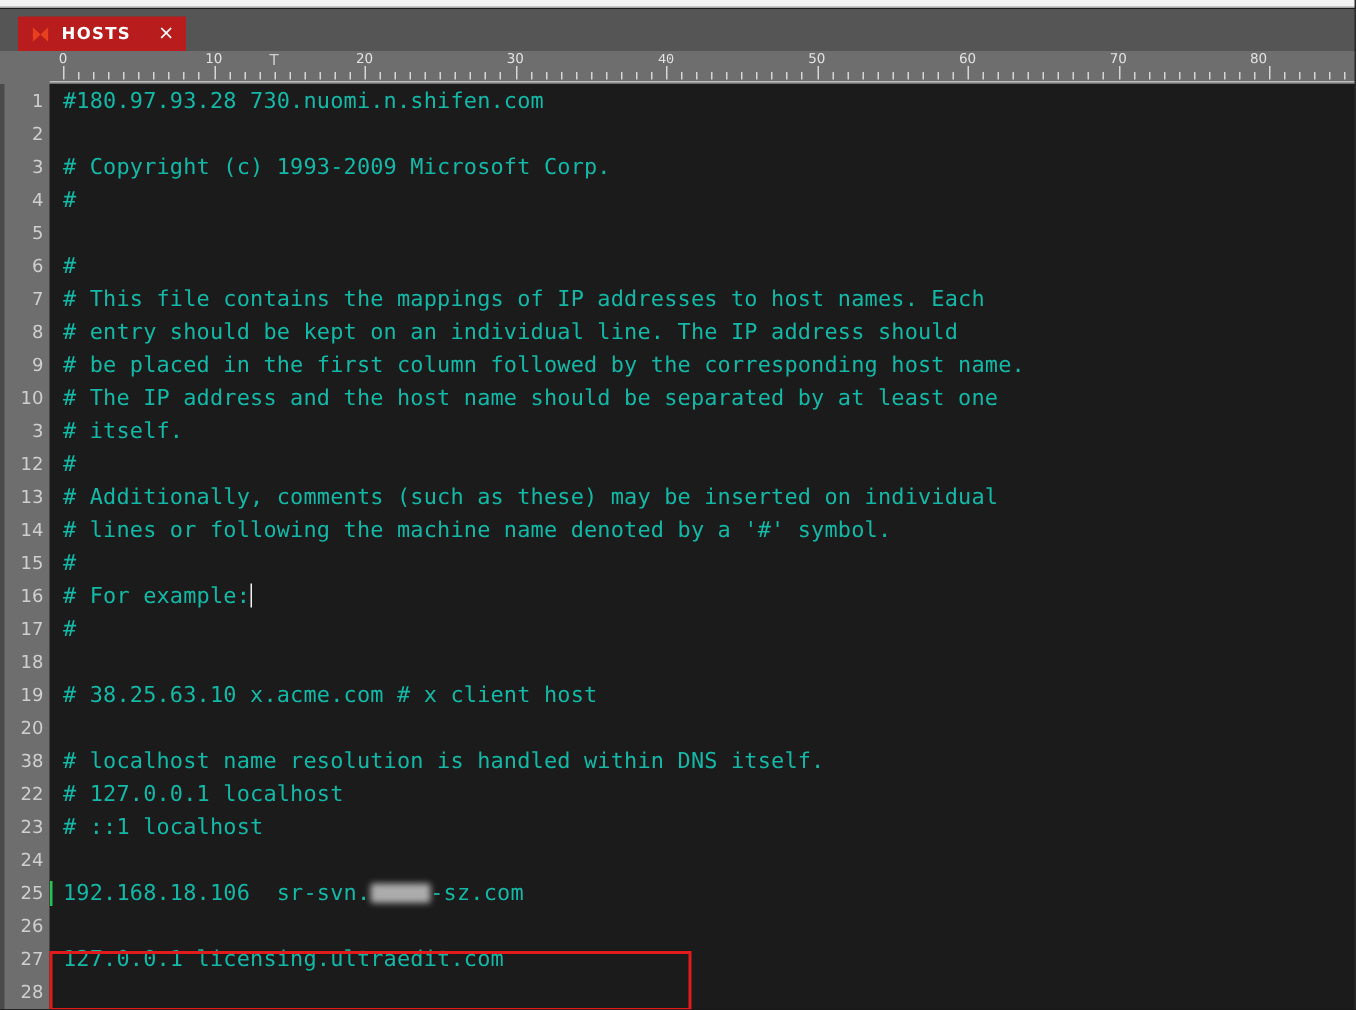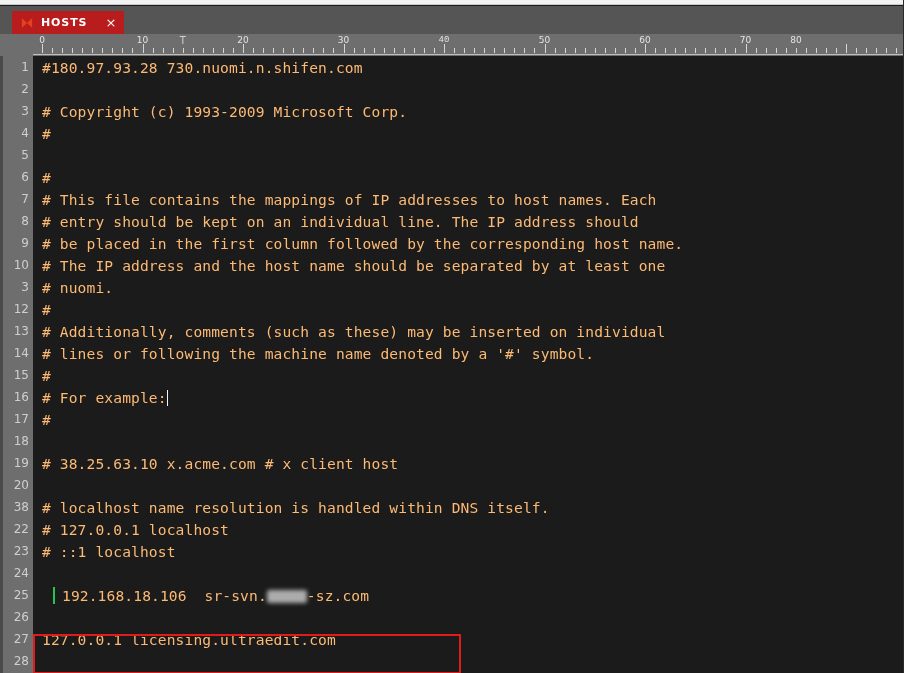--- a/index.html
+++ b/index.html
@@ -160,29 +160,28 @@
     text-align: right;
     color: #cfcfcf;
     font-family: "DejaVu Sans", sans-serif;
     font-size: 12px;
     flex: 0 0 33px;
     user-select: none;
   }
   .ltext {
     flex: 1 1 auto;
     padding-left: 9px;
-    color: #fdba74;
+    color: #14b8a6;
     font-family: "DejaVu Sans Mono", monospace;
     font-size: 14.6px;
     white-space: pre;
     letter-spacing: 0.12px;
   }
   .line.changed .ltext {
     box-shadow: inset 2px 0 0 0 #22c552;
-    margin-left: 20px;
   }
   
   .caret {
     display: inline-block;
     width: 1px;
     height: 16px;
     background: #f4f4f4;
     vertical-align: -3px;
     margin-left: 0px;
   }
@@ -319,21 +318,21 @@
         <div class="tick minor" style="left: 886.2px;"></div>
         <div class="tick minor" style="left: 896.25px;"></div>
         <div class="rnum" style="left: 42px;">0</div>
         <div class="rnum" style="left: 142.5px;">10</div>
         <div class="rnum" style="left: 243px;">20</div>
         <div class="rnum" style="left: 343.5px;">30</div>
         <div class="rnum" style="left: 444px; font-family: Liberation Mono, monospace;">40</div>
         <div class="rnum" style="left: 544.5px;">50</div>
         <div class="rnum" style="left: 645px;">60</div>
         <div class="rnum" style="left: 745.5px;">70</div>
-        <div class="rnum" style="left: 796px; margin-top: 46px;">80</div>
+        <div class="rnum" style="left: 839px; margin-top: 46px;">80</div>
         <div class="tabstop" style="left: 182.7px;">T</div>
       </div>
     <div class="baseline"></div>
     <div class="gutter-pad"></div>
   </div>
 
   <div id="editor">
     <div id="gutter">
       <div class="edgeline"></div>
     </div>
@@ -371,21 +370,21 @@
         <div class="line">
           <div class="lno">9</div>
           <div class="ltext"><span># be placed in the first column followed by the corresponding host name.</span></div>
         </div>
         <div class="line">
           <div class="lno">10</div>
           <div class="ltext"><span># The IP address and the host name should be separated by at least one</span></div>
         </div>
         <div class="line">
           <div class="lno">3</div>
-          <div class="ltext"><span># nuomi.</span></div>
+          <div class="ltext"><span># itself.</span></div>
         </div>
         <div class="line">
           <div class="lno">12</div>
           <div class="ltext"><span>#</span></div>
         </div>
         <div class="line">
           <div class="lno">13</div>
           <div class="ltext"><span># Additionally, comments (such as these) may be inserted on individual</span></div>
         </div>
         <div class="line">

